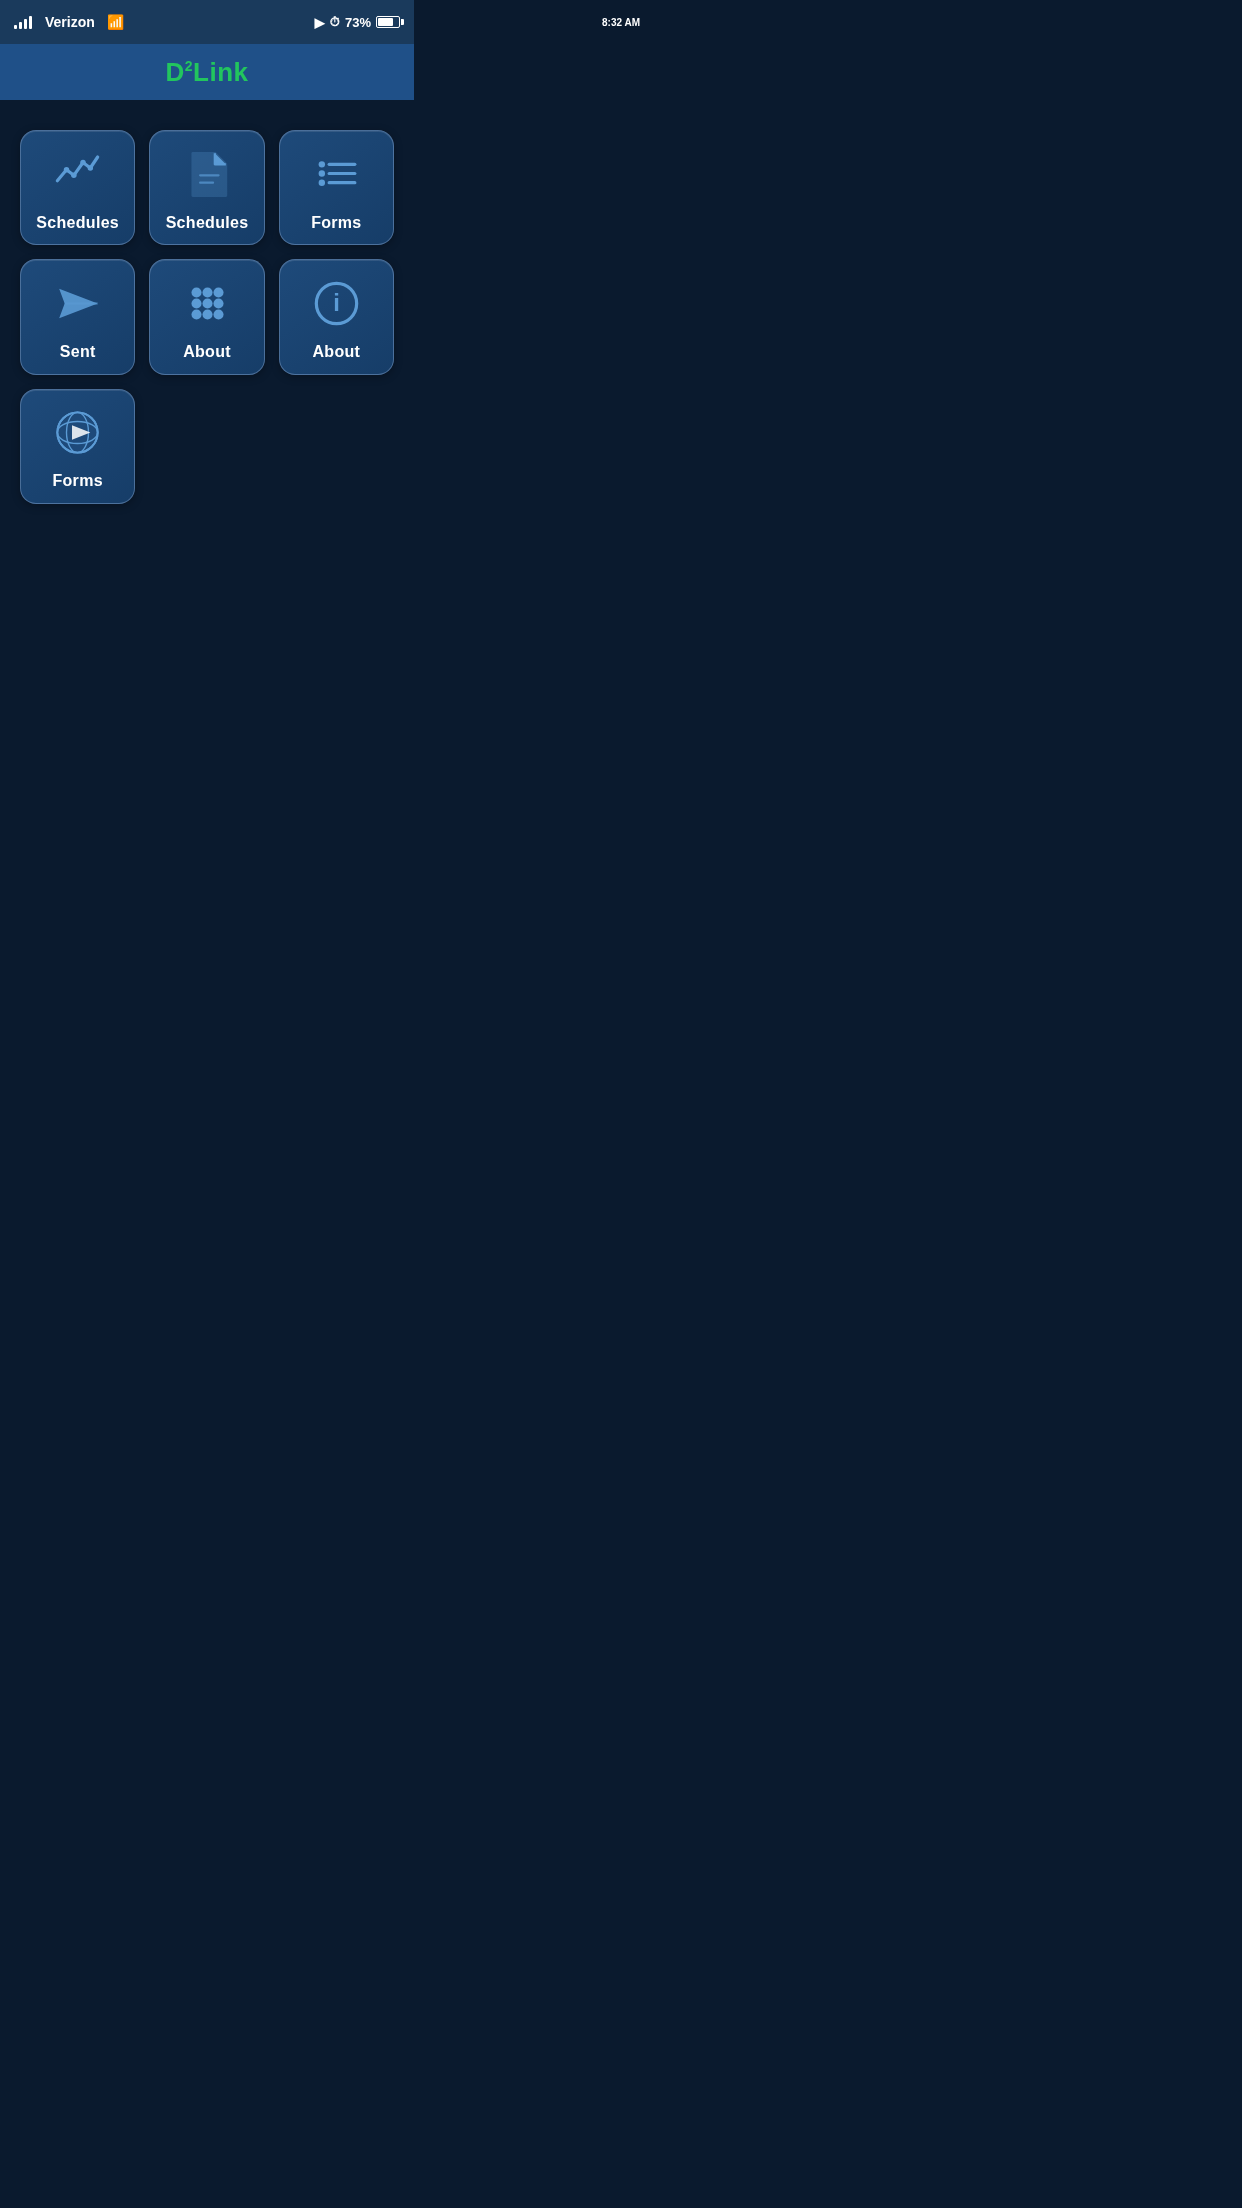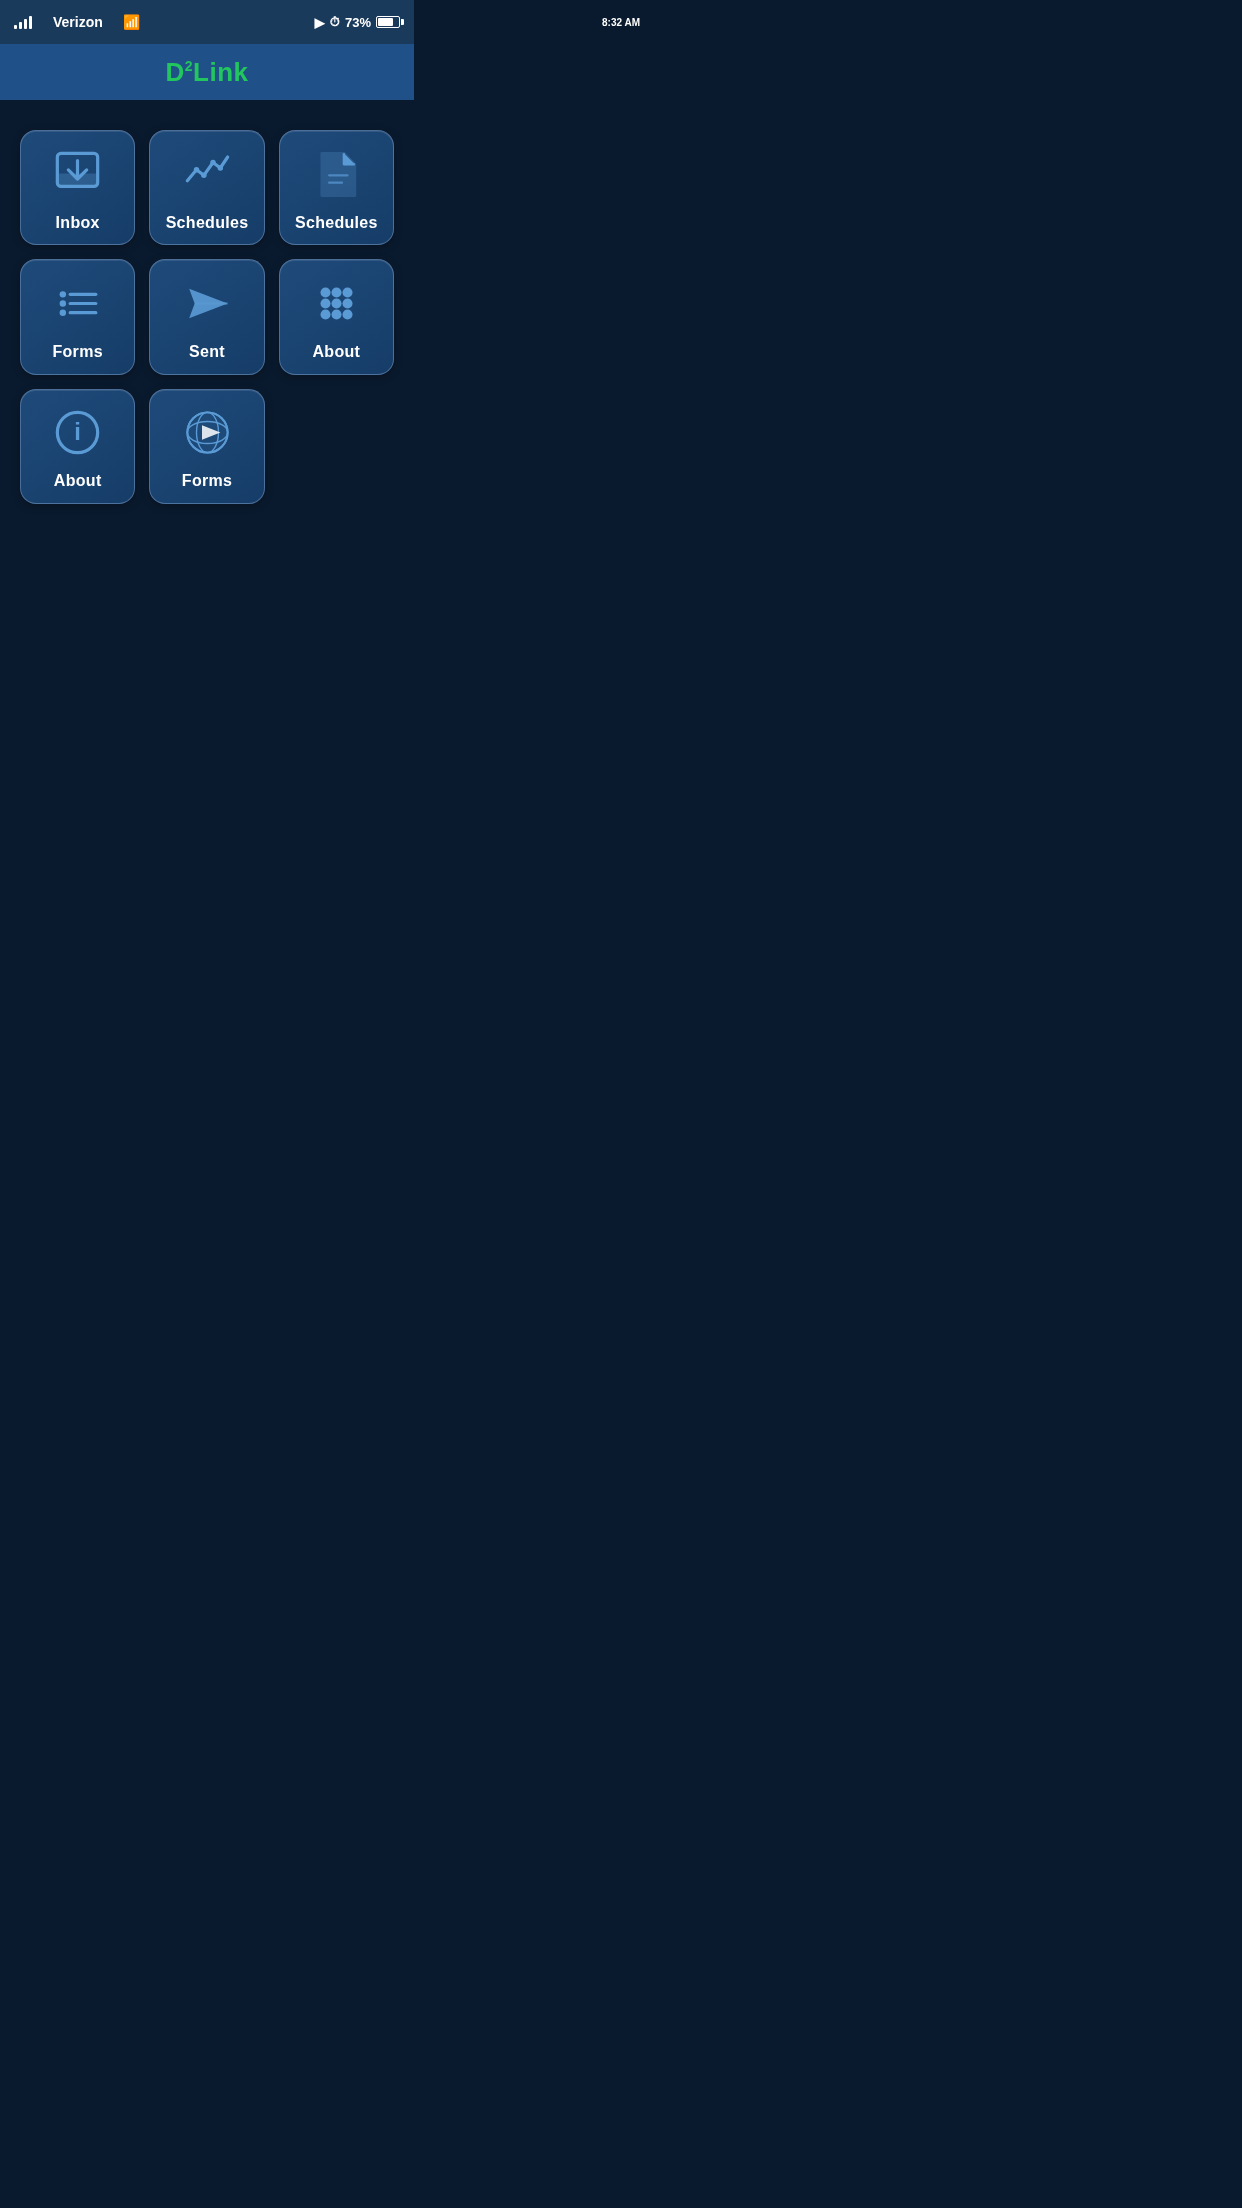--- a/index.html
+++ b/index.html
@@ -24,21 +24,21 @@
       justify-content: space-between;
       padding: 0 14px;
       color: white;
       font-size: 14px;
       font-weight: 600;
     }
 
     .status-left {
       display: flex;
       align-items: center;
-      gap: 21px;
+      gap: 13px;
     }
 
     .status-center {
       font-size: 10px;
       font-weight: 700;
       position: absolute;
       left: 50%;
       transform: translateX(-50%);
     }
 
@@ -206,31 +206,20 @@
 
 <div class="app-header">
   <div class="app-title">
     D<sup>2</sup>Link
   </div>
 </div>
 
 <div class="main-content">
   <div class="grid">
 
-    <div class="tile">
-      <div class="tile-icon">
-        <svg viewBox="0 0 60 60" fill="none" xmlns="http://www.w3.org/2000/svg">
-          <rect x="8" y="8" width="44" height="36" rx="4" stroke="#5b9bd5" stroke-width="3.5" fill="none"></rect>
-          <rect x="8" y="30" width="44" height="14" rx="0" fill="#5b9bd5" opacity="0.3"></rect>
-          <line x1="30" y1="16" x2="30" y2="34" stroke="#5b9bd5" stroke-width="3.5" stroke-linecap="round"></line>
-          <polyline points="20,26 30,36 40,26" stroke="#5b9bd5" stroke-width="3.5" stroke-linecap="round" stroke-linejoin="round" fill="none"></polyline>
-        </svg>
-      </div>
-      <span class="tile-label">Inbox</span>
-    </div>
 
     <div class="tile">
       <div class="tile-icon">
         <svg viewBox="0 0 60 60" fill="none" xmlns="http://www.w3.org/2000/svg">
           <polyline points="8,38 18,26 26,32 36,18 44,24 52,12" stroke="#5b9bd5" stroke-width="3.5" stroke-linecap="round" stroke-linejoin="round" fill="none"></polyline>
           <circle cx="18" cy="26" r="3" fill="#5b9bd5"></circle>
           <circle cx="26" cy="32" r="3" fill="#5b9bd5"></circle>
           <circle cx="36" cy="18" r="3" fill="#5b9bd5"></circle>
           <circle cx="44" cy="24" r="3" fill="#5b9bd5"></circle>
         </svg>

